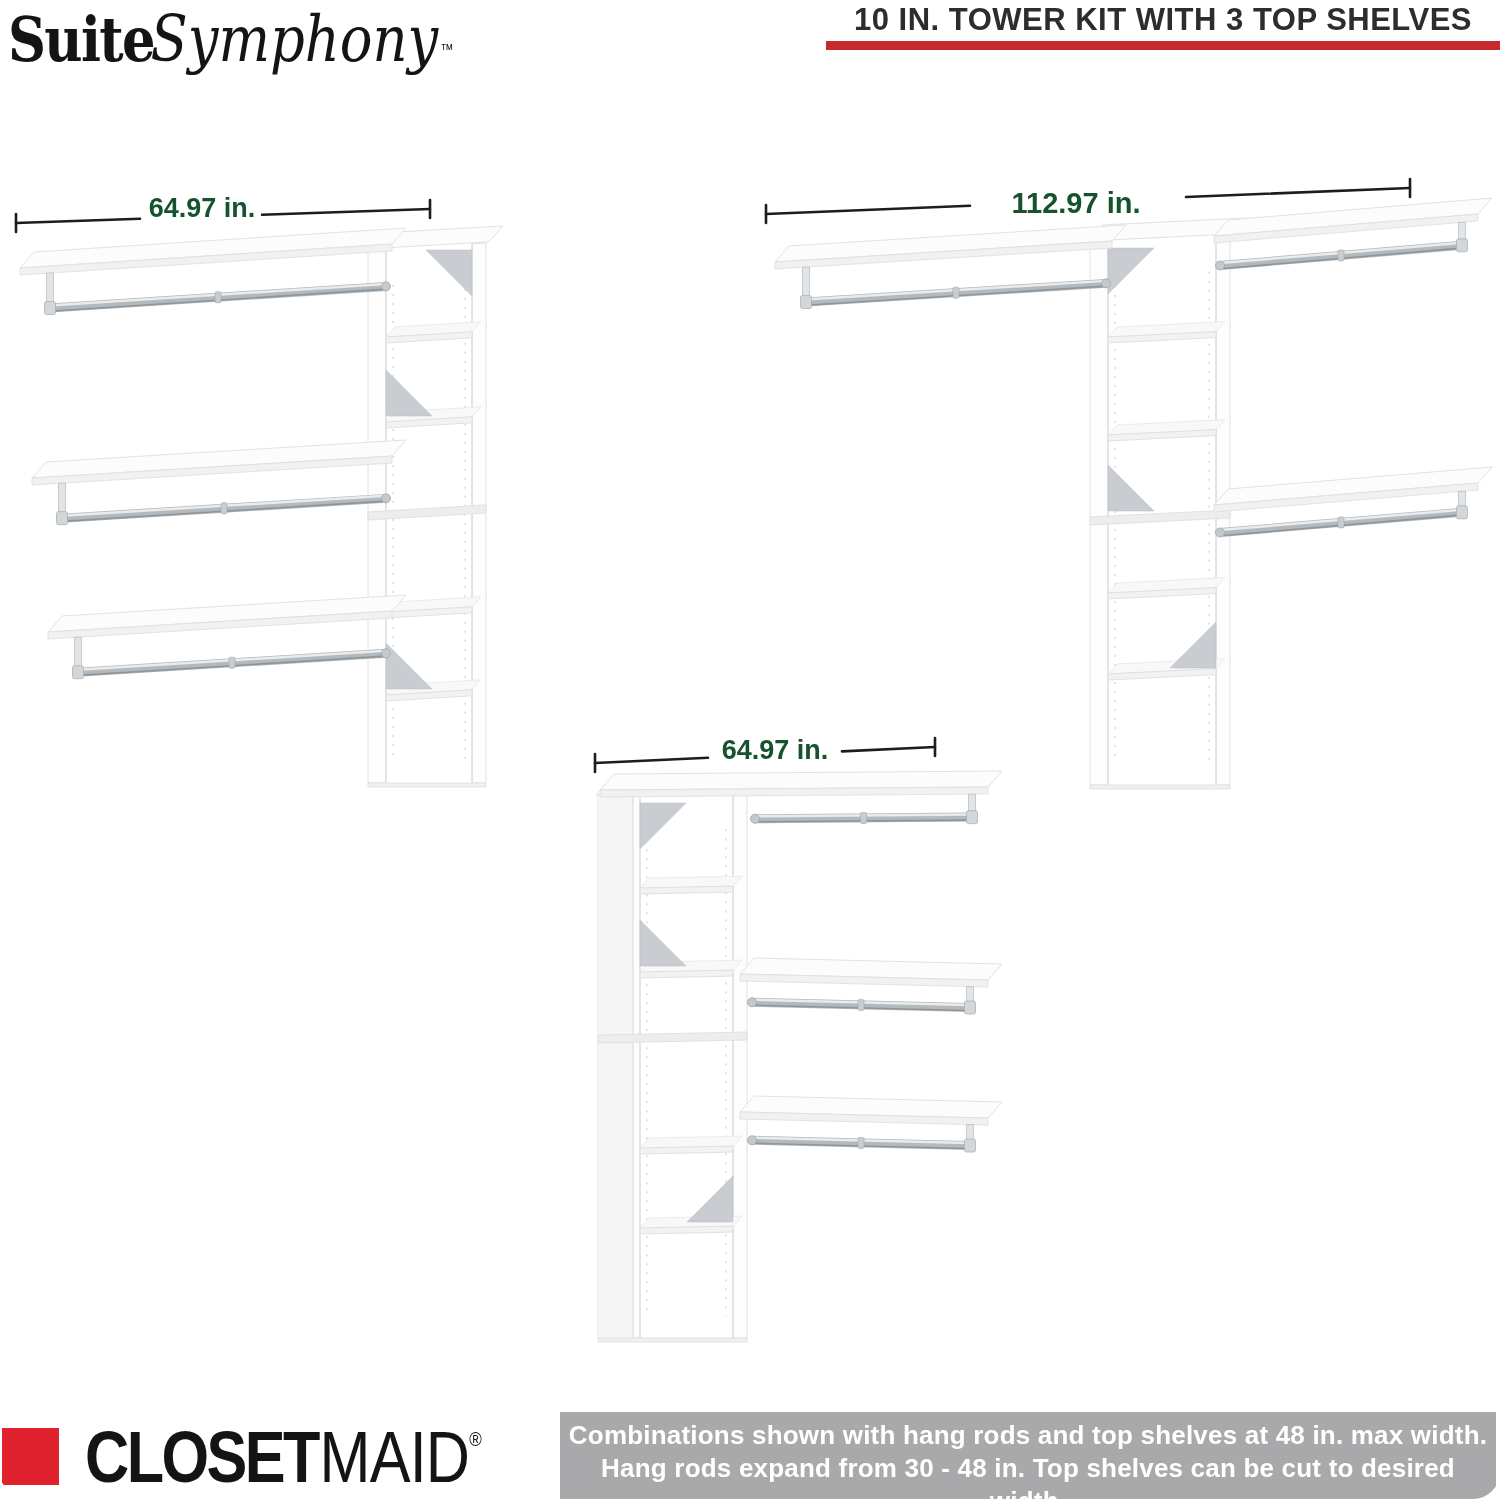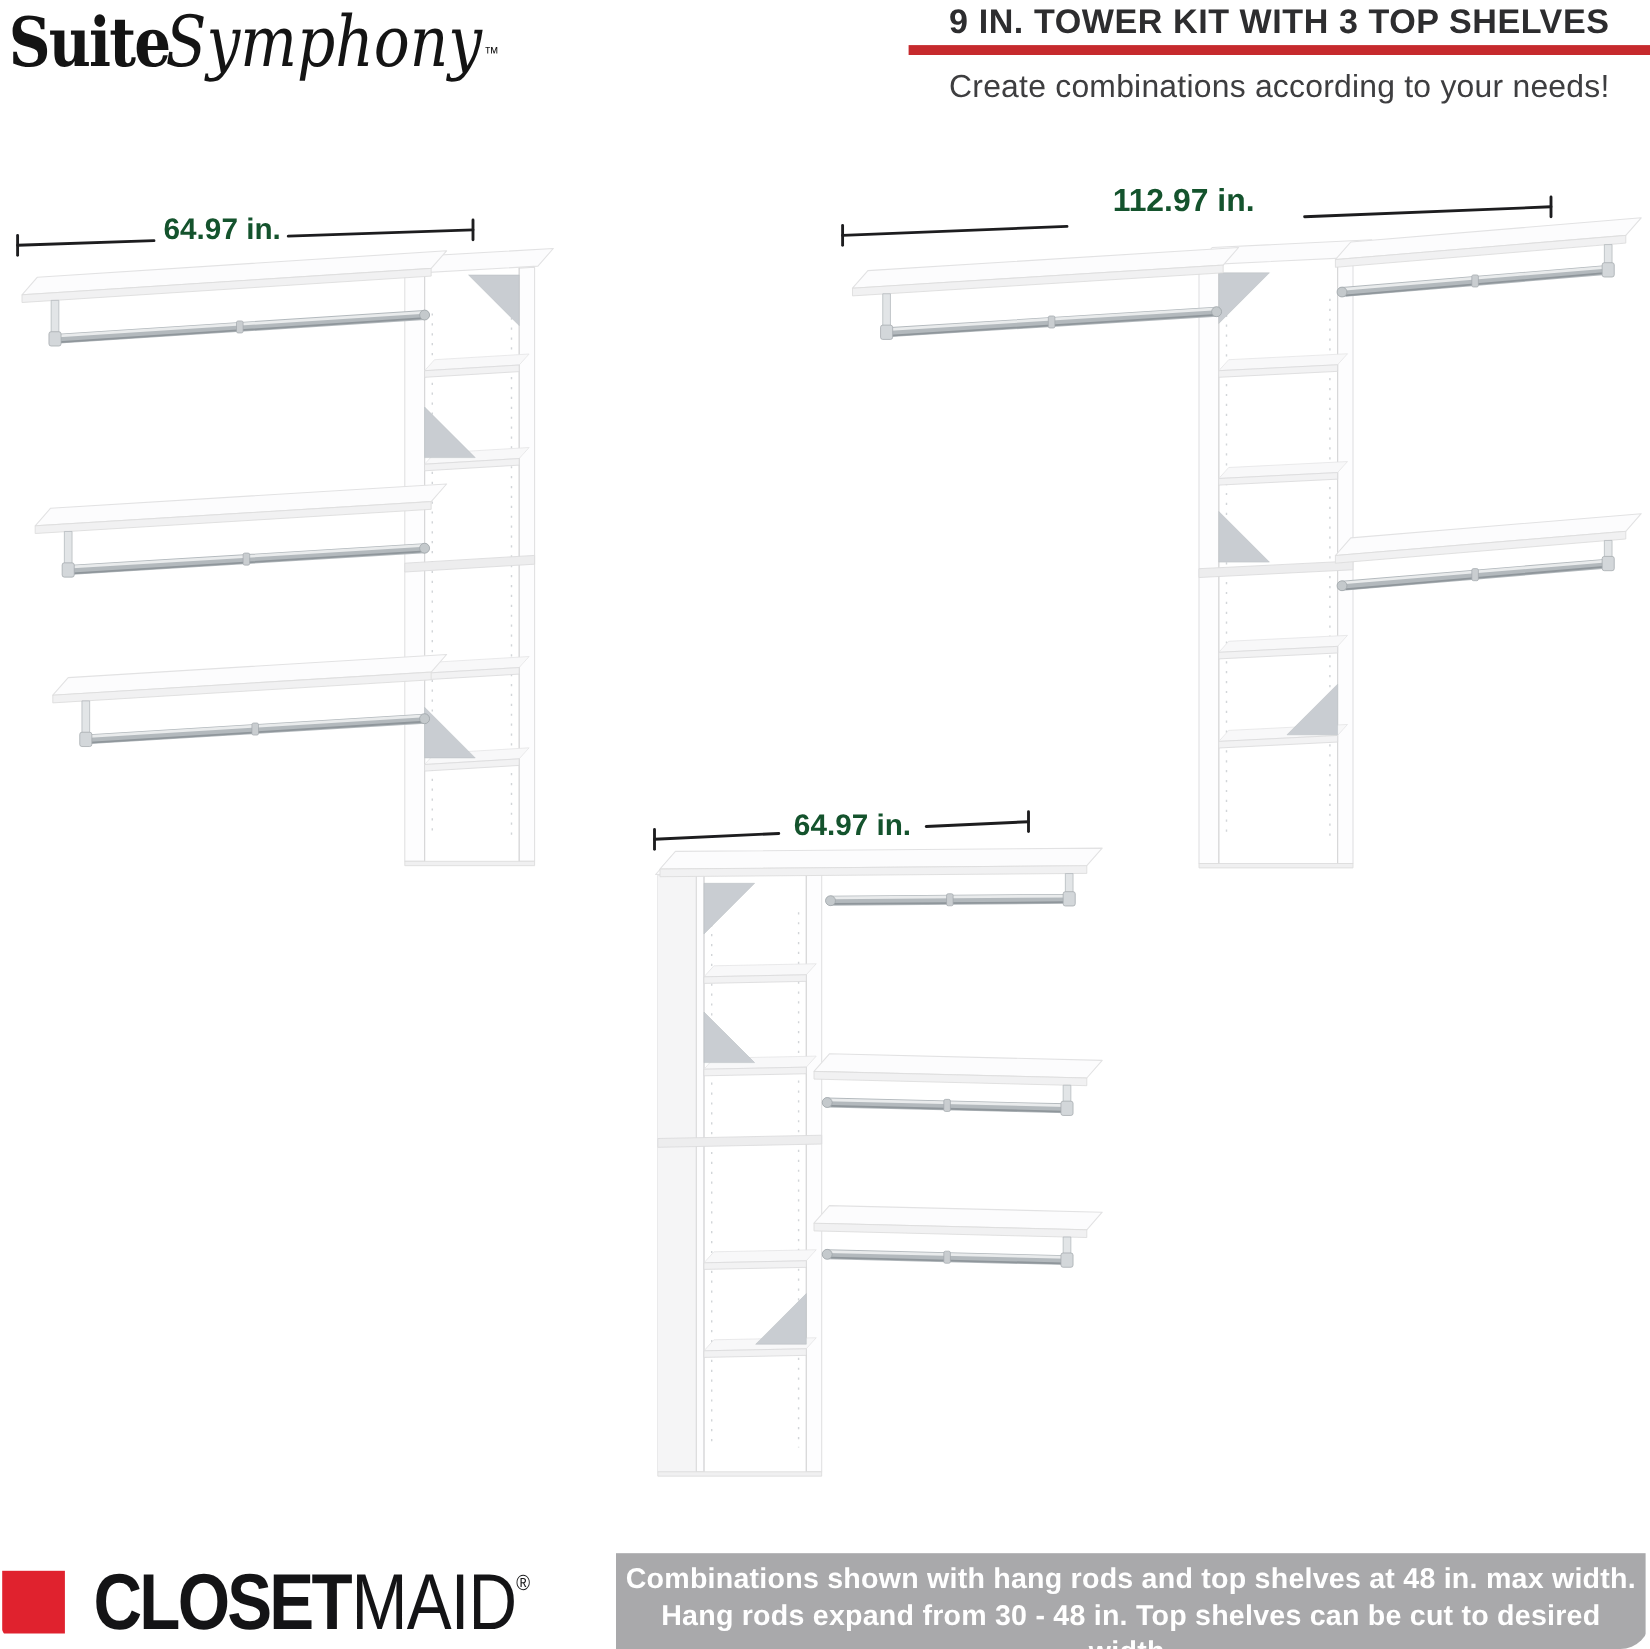--- a/index.html
+++ b/index.html
@@ -16,21 +16,21 @@
   .brand .symphony{font-family:"DejaVu Serif",serif;font-style:italic;font-weight:400;font-size:64px;margin-left:-4px;}
   .brand .tm{font-size:16px;vertical-align:super;margin-left:2px;font-family:"Liberation Sans",sans-serif;}
   
   .prodhead{position:absolute;left:826px;top:0;width:674px;text-align:center;}
   .prodhead .title{margin:0;font-size:31px;font-weight:700;color:#2d2d2f;letter-spacing:.5px;line-height:40px;}
   .prodhead .rule{height:9px;background:#c62a2d;margin-top:1px;}
   .prodhead .subtitle{margin-top:13px;font-size:29px;font-weight:400;color:#3e3e40;letter-spacing:.2px;}
   
   .dim-label{position:absolute;font-weight:600;color:#14532d;text-align:center;white-space:nowrap;}
   #dl1{left:146px;top:193px;width:112px;font-size:27px;}
-  #dl2{left:976px;top:167px;width:200px;font-size:29px;}
+  #dl2{left:976px;top:187px;width:200px;font-size:29px;}
   #dl3{left:714px;top:735px;width:122px;font-size:27px;}
   
   #illus{position:absolute;left:0;top:0;width:1500px;height:1499px;}
   
   .cmlogo{position:absolute;left:2px;top:1428px;display:flex;align-items:flex-start;gap:20px;}
   .cmsquare{width:57px;height:57px;background:#e0222e;flex:0 0 auto;}
   .cmtext{
     margin-left:6px;transform:scaleX(.85);transform-origin:left top;
     font-size:72px;line-height:58px;color:#141416;white-space:nowrap;
   }
@@ -267,23 +267,22 @@
         <line x1="595" y1="754" x2="595" y2="772" stroke="#1d1d1f" stroke-width="2.6" stroke-linecap="round"></line>
         <line x1="935" y1="738" x2="935" y2="756" stroke="#1d1d1f" stroke-width="2.6" stroke-linecap="round"></line>
       </g>
     </svg>
 
   <div class="brand">
     <span class="suite">Suite</span><span class="symphony">Symphony</span><span class="tm">™</span>
   </div>
 
   <div class="prodhead">
-    <div class="title">9 IN. TOWER KIT WITH 3 TOP SHELVES</div>
+    <div class="title">10 IN. TOWER KIT WITH 3 TOP SHELVES</div>
     <div class="rule" style="background: rgb(198, 42, 45);"></div>
-    <div class="subtitle">Create combinations according to your needs!</div>
   </div>
 
   <div class="dim-label" id="dl1">64.97 in.</div>
   <div class="dim-label" id="dl2">112.97 in.</div>
   <div class="dim-label" id="dl3">64.97 in.</div>
 
   <div class="cmlogo">
     <div class="cmsquare" style="background: rgb(224, 34, 46);"></div>
     <div class="cmtext">
       <span class="cmbold">CLOSET</span><span class="cmlight">MAID</span><span class="cmreg">®</span>

